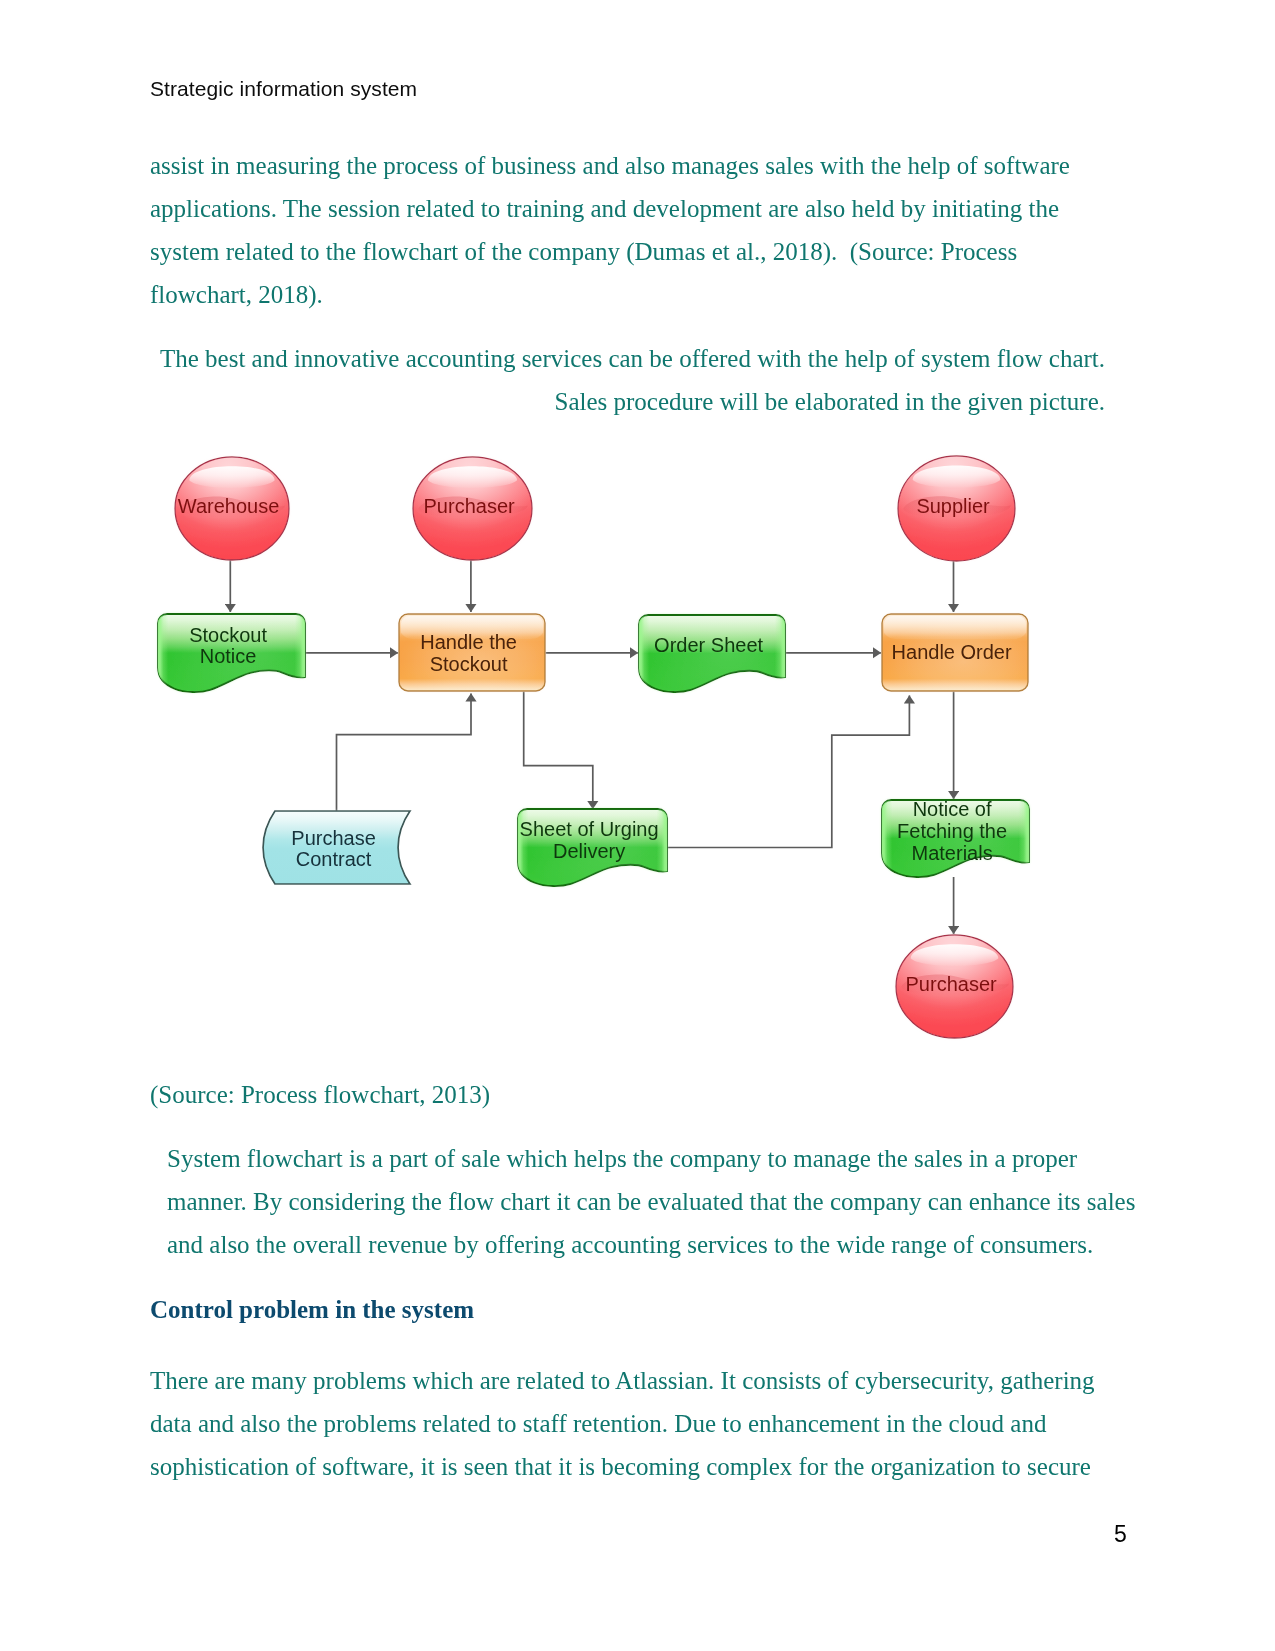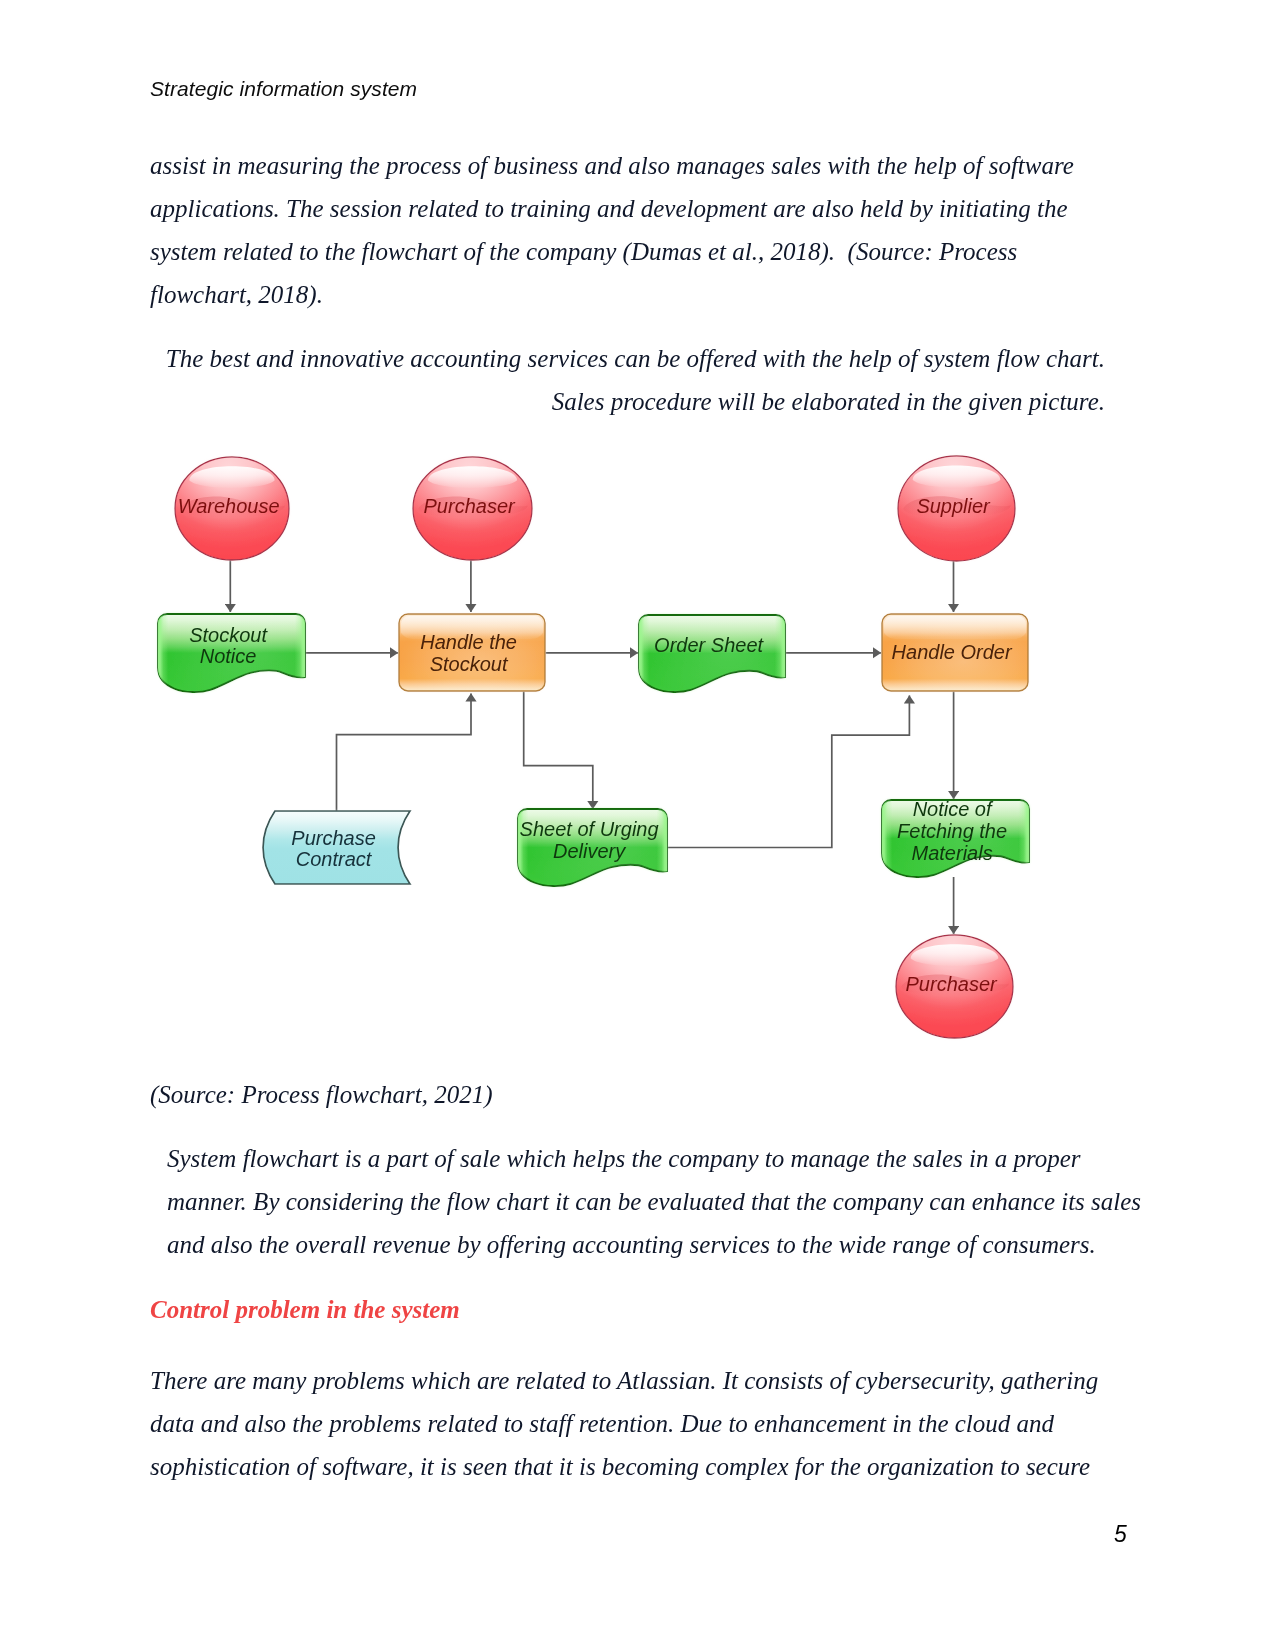--- a/index.html
+++ b/index.html
@@ -2,39 +2,39 @@
 <html><head>
 <meta charset="utf-8">
 <title>Strategic information system</title>
 <style>
   html, body { margin:0; padding:0; background:#ffffff; }
   body {
     width:1275px; height:1651px;
     font-family:"Liberation Serif", serif;
     overflow:hidden;
   }
-  .page { position:relative; width:1275px; height:1560px; background:#fff;font-style:italic; }
+  .page { position:relative; width:1275px; height:1560px; background:#fff; }
 
   .header-line {
     position:absolute; left:150px; top:77px;
     font-family:"Liberation Sans", sans-serif;
     font-size:21px; color:#0d0d0d; letter-spacing:0.08px; white-space:nowrap;
   }
 
   .para {
     position:absolute; left:150px;
     font-family:"Liberation Serif", serif;
-    font-size:25px; line-height:43px; color:#0f172a;
+    font-size:25px; line-height:43px; color:#0f766e;
     text-align:left;
   }
 
   .heading2 {
     position:absolute; left:150px;
     font-family:"Liberation Serif", serif;
-    font-weight:bold; font-size:25px; line-height:32px; color:#ef4444;
+    font-weight:bold; font-size:25px; line-height:32px; color:#0c4a6e;
     white-space:nowrap;
   }
 
   .page-number {
     position:absolute; left:1114px; top:1523px;
     font-family:"Liberation Sans", sans-serif;
     font-size:23px; color:#000; line-height:23px;
   }
 
   .figure { position:absolute; left:150px; top:445px; }
@@ -238,21 +238,21 @@
             <ellipse cx="804.5" cy="541.5" rx="58.5" ry="51.5" fill="url(#gRed)" stroke="#a8314a" stroke-width="1.3"></ellipse>
             <ellipse cx="804.5" cy="541.5" rx="57.9" ry="50.9" fill="url(#topWash)"></ellipse>
             <path d="M760.625,513.175 C761.795,494.635 847.205,494.635 848.375,513.175 C838.4300000000001,523.475 770.57,523.475 760.625,513.175 Z" fill="url(#gloss)"></path>
             <path d="M751.265,541.5 C756.53,531.2 785.78,526.565 804.5,531.2 C825.56,536.35 848.96,541.5 858.905,538.41 C857.15,553.86 753.02,554.89 751.265,541.5 Z" fill="url(#shade)"></path>
             <text x="801.1" y="0" text-anchor="middle" font-family="&quot;Liberation Sans&quot;, sans-serif" font-size="20" fill="#7d1111"><tspan x="801.1" y="545.861">Purchaser</tspan></text>
           </g>
         </g>
   </svg>
   </div>
 
-  <div class="para" style="top:1073px; width:600px;">(Source: Process flowchart, 2021)</div>
+  <div class="para" style="top:1073px; width:600px;">(Source: Process flowchart, 2013)</div>
 
   <div class="para" style="top:1137px; width:985px;margin-left:17px;">System flowchart is a part of sale which helps the company to manage the sales in a proper manner. By considering the flow chart it can be evaluated that the company can enhance its sales and also the overall revenue by offering accounting services to the wide range of consumers.</div>
 
   <div class="heading2" style="top:1294px;">Control problem in the system</div>
 
   <div class="para" style="top:1331px; width:960px;margin-top:28px;">There are many problems which are related to Atlassian. It consists of cybersecurity, gathering data and also the problems related to staff retention. Due to enhancement in the cloud and sophistication of software, it is seen that it is becoming complex for the organization to secure</div>
 
   <div class="page-number">5</div>
 
 </div>

